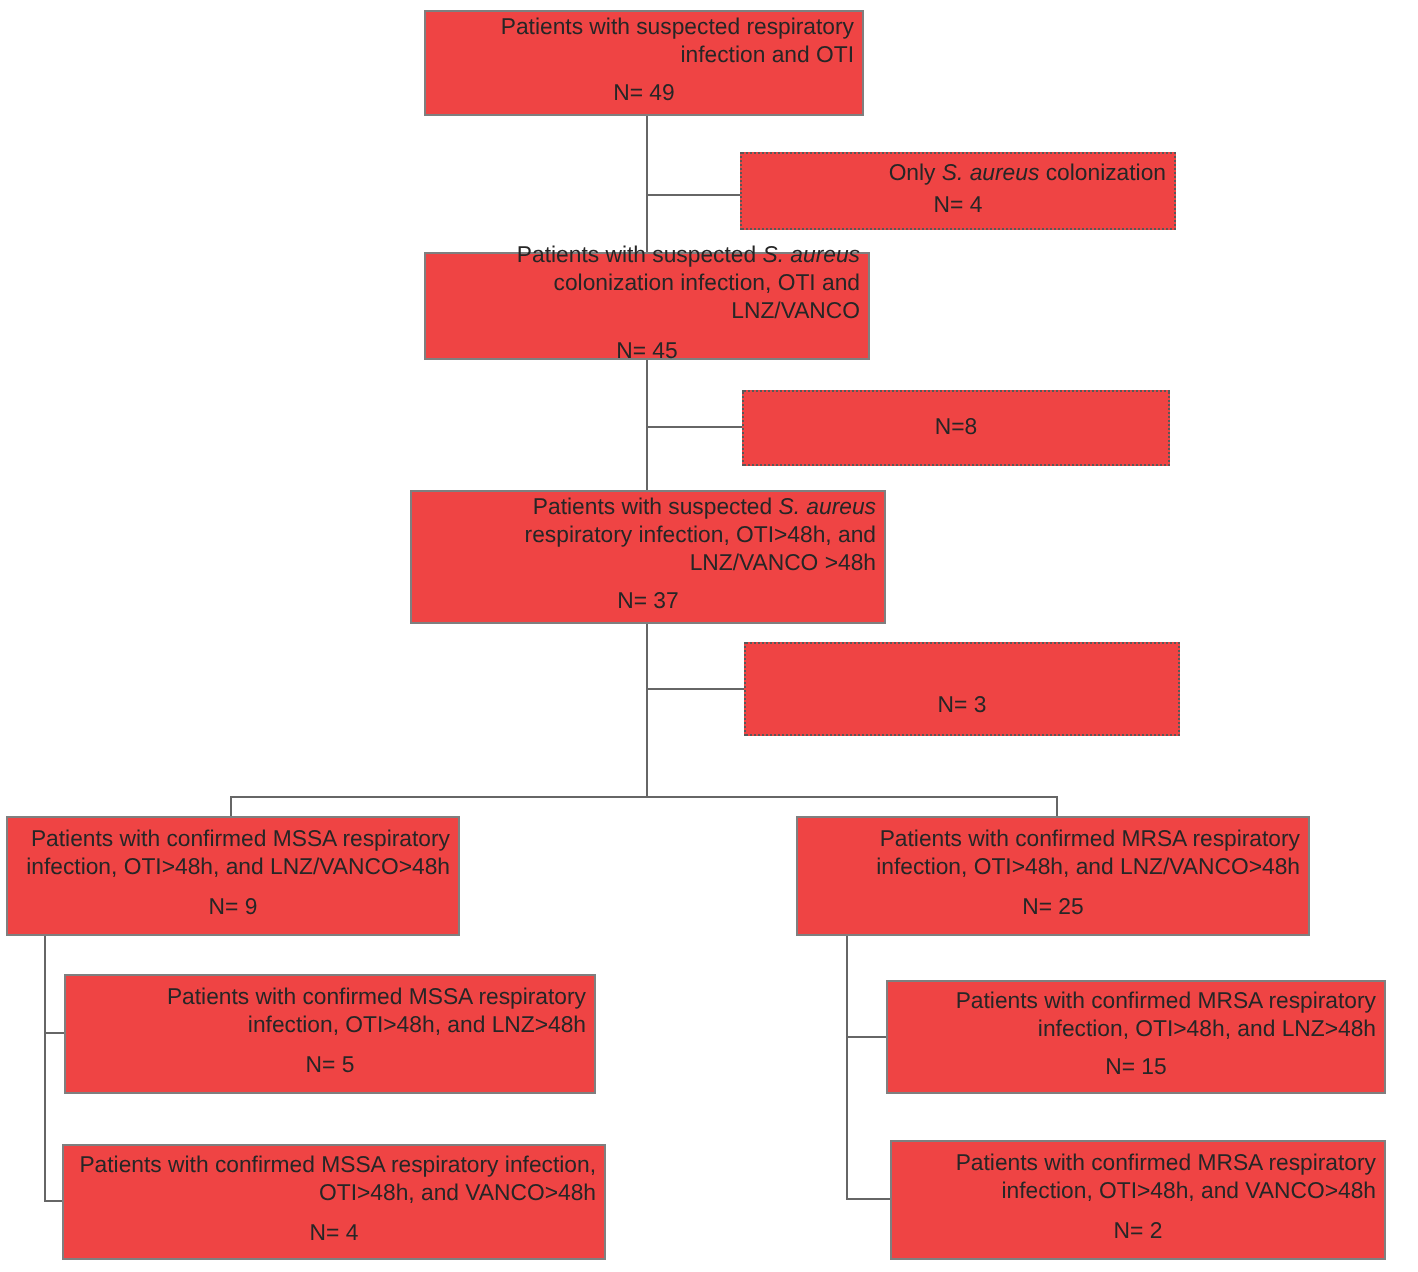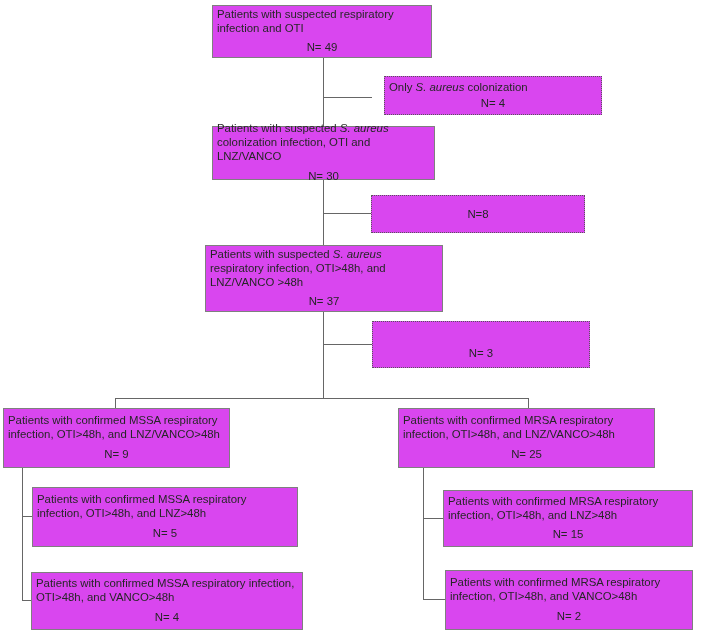--- a/index.html
+++ b/index.html
@@ -12,26 +12,26 @@
     width: 709px;
     height: 636px;
     background: #ffffff;
     font-family: "Liberation Sans", sans-serif;
     color: #262626;
     overflow: hidden;
   }
   .node {
     position: absolute;
     box-sizing: border-box;
-    background: #d946ef;
+    background: #ef4444;
     display: flex;
     flex-direction: column;
     align-items: center;
     justify-content: center;
-    text-align: left;
+    text-align: right;
     font-size: 11.4px;
     line-height: 1.22;
     padding: 1px 4px;
   }
   .node.solid { border: 1px solid #7f7f7f; }
   .node.dashed { border: 1px dotted #595959; }
   .node .txt { width: 100%; }
   .node .n { margin-top: 6px; }
   .node i { font-style: italic; }
   .line {
@@ -60,28 +60,28 @@
 
   <div class="line" style="left:423px;top:468px;width:1px;height:132px"></div>
   <div class="line" style="left:423px;top:518px;width:20px;height:1px"></div>
   <div class="line" style="left:423px;top:599px;width:22px;height:1px"></div>
 
   <div class="node solid" style="left:212px;top:5px;width:220px;height:53px">
     <div class="txt"><span>Patients with suspected respiratory infection and OTI</span><i></i><span></span></div>
     <div class="n">N= 49</div>
   </div>
 
-  <div class="node dashed" style="left:384px;top:76px;width:218px;height:39px">
+  <div class="node dashed" style="left:370px;top:76px;width:218px;height:39px">
     <div class="txt"><span>Only </span><i>S. aureus</i><span> colonization</span></div>
     <div class="n" style="margin-top:2px">N= 4</div>
   </div>
 
   <div class="node solid" style="left:212px;top:126px;width:223px;height:54px">
     <div class="txt"><span>Patients with suspected </span><i>S. aureus</i><span> colonization infection, OTI and LNZ/VANCO</span></div>
-    <div class="n">N= 30</div>
+    <div class="n">N= 45</div>
   </div>
 
   <div class="node dashed" style="left:371px;top:195px;width:214px;height:38px">
     <div class="n" style="margin-top:2px">N=8</div>
   </div>
 
   <div class="node solid" style="left:205px;top:245px;width:238px;height:67px">
     <div class="txt"><span>Patients with suspected </span><i>S. aureus</i><span> respiratory infection, OTI&gt;48h, and LNZ/VANCO &gt;48h</span></div>
     <div class="n">N= 37</div>
   </div>

